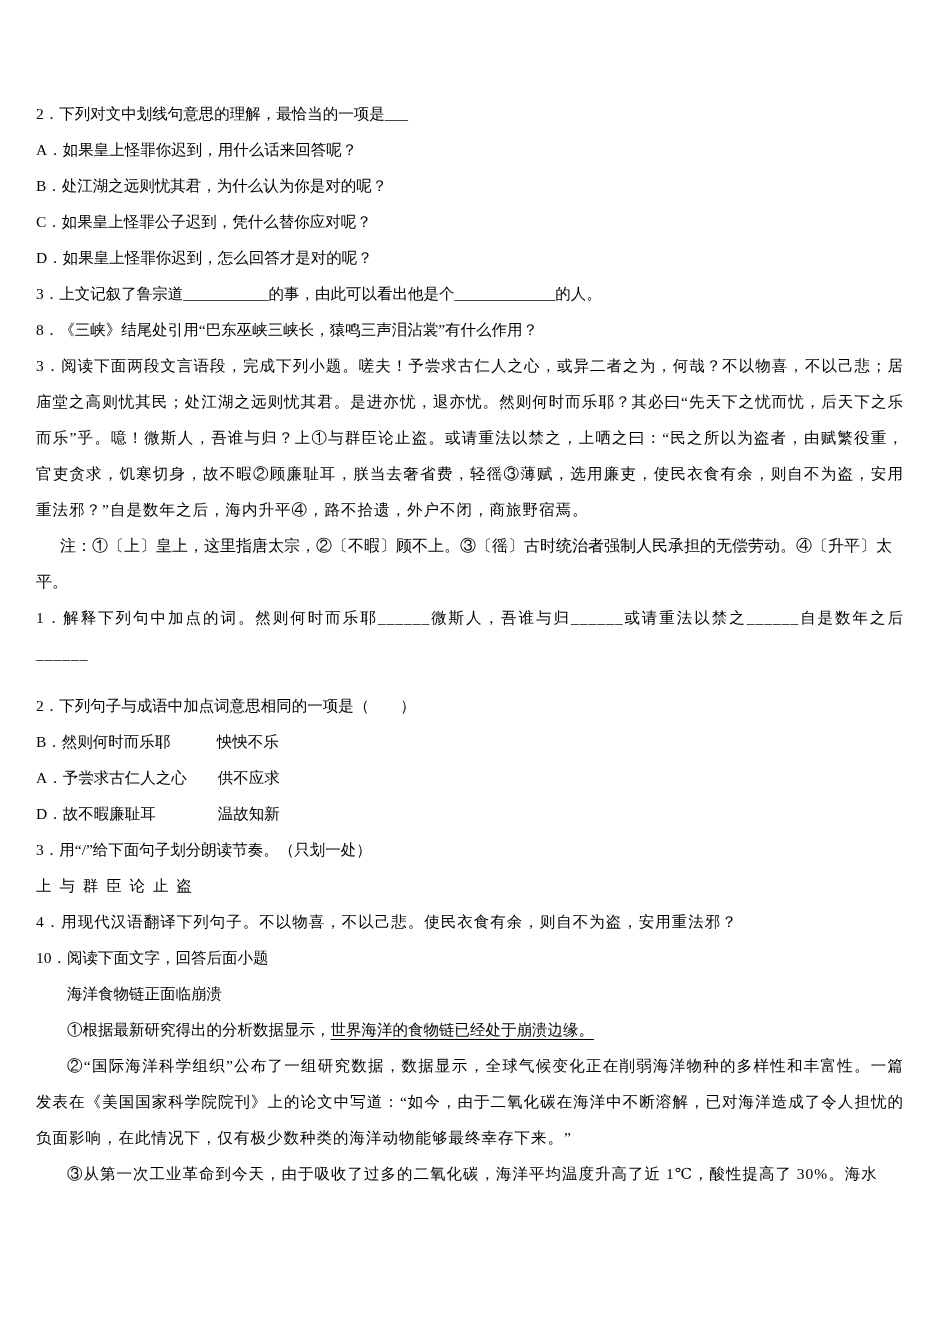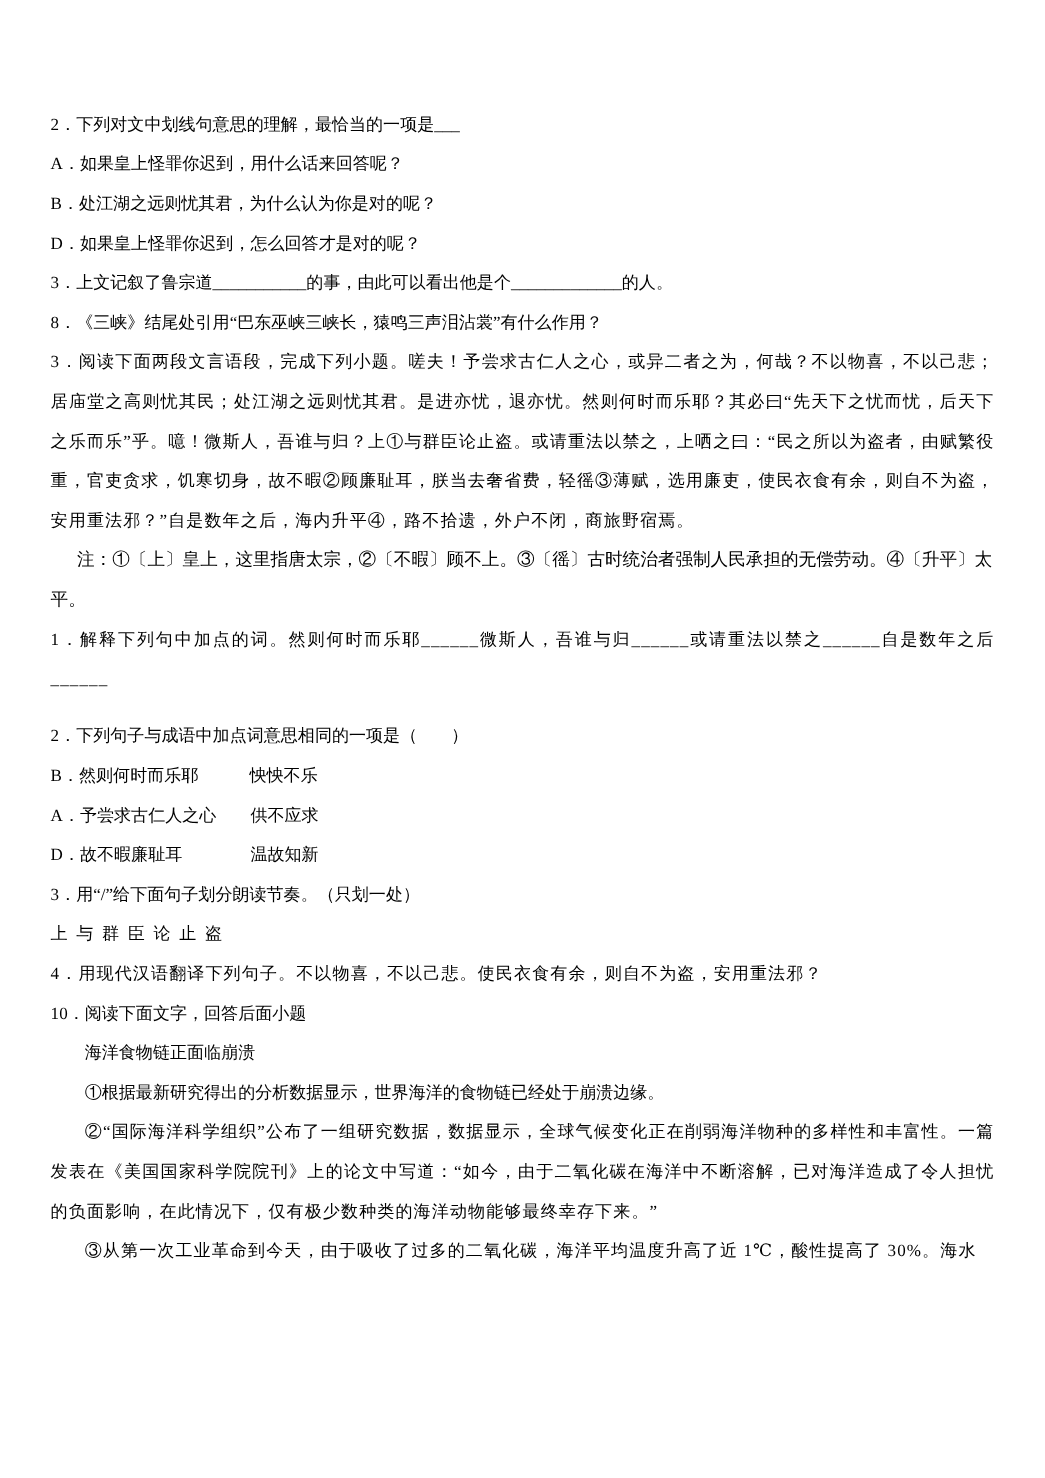--- a/index.html
+++ b/index.html
@@ -2,43 +2,44 @@
 <html><head>
 <meta charset="utf-8">
 <style>
   * { margin: 0; padding: 0; box-sizing: border-box; }
   html, body { background: #ffffff; }
   body { width: 950px; font-family: "Liberation Serif", "DejaVu Serif", serif; color: #000; }
   .page {
     width: 950px;
     height: 1344px;
     background: #fff;
-    padding: 96px 46px 0 46px;
+    padding: 96px 46px 0 36px;
     overflow: hidden;
     font-size: 15.5px;
     line-height: 36px;
   }
   p { margin: 0; }
   .line { text-align: left; }
   .para { text-align: justify; letter-spacing: 1px; }
   .bold { font-weight: normal; }
   .indent { text-indent: 2em; }
   .note { text-indent: 1.5em; font-size: 16px; }
   .mb { margin-bottom: 16px; }
   .spaced { letter-spacing: 2px; }
-  .ul { text-underline-offset: 4px; text-decoration-thickness: 1px; text-align: right; }
+  .ul { text-decoration: underline; text-underline-offset: 4px; text-decoration-thickness: 1px; text-align: right; }
 </style>
 </head>
 <body>
 
 <div class="page">
 
   <p class="line">2．下列对文中划线句意思的理解，最恰当的一项是___</p>
   <p class="line">A．如果皇上怪罪你迟到，用什么话来回答呢？</p>
   <p class="line">B．处江湖之远则忧其君，为什么认为你是对的呢？</p>
+  <p class="line">C．如果皇上怪罪公子迟到，凭什么替你应对呢？</p>
   <p class="line">D．如果皇上怪罪你迟到，怎么回答才是对的呢？</p>
 
   <p class="line">3．上文记叙了鲁宗道___________的事，由此可以看出他是个_____________的人。</p>
 
   <p class="line bold">8．《三峡》结尾处引用“巴东巫峡三峡长，猿鸣三声泪沾裳”有什么作用？</p>
 
   <p class="para">3．阅读下面两段文言语段，完成下列小题。嗟夫！予尝求古仁人之心，或异二者之为，何哉？不以物喜，不以己悲；居庙堂之高则忧其民；处江湖之远则忧其君。是进亦忧，退亦忧。然则何时而乐耶？其必曰“先天下之忧而忧，后天下之乐而乐”乎。噫！微斯人，吾谁与归？上①与群臣论止盗。或请重法以禁之，上哂之曰：“民之所以为盗者，由赋繁役重，官吏贪求，饥寒切身，故不暇②顾廉耻耳，朕当去奢省费，轻徭③薄赋，选用廉吏，使民衣食有余，则自不为盗，安用重法邪？”自是数年之后，海内升平④，路不拾遗，外户不闭，商旅野宿焉。</p>
   <p class="note">注：①〔上〕皇上，这里指唐太宗，②〔不暇〕顾不上。③〔徭〕古时统治者强制人民承担的无偿劳动。④〔升平〕太平。</p>
 
   <p class="para mb">1．解释下列句中加点的词。然则何时而乐耶______微斯人，吾谁与归______或请重法以禁之______自是数年之后______</p>

